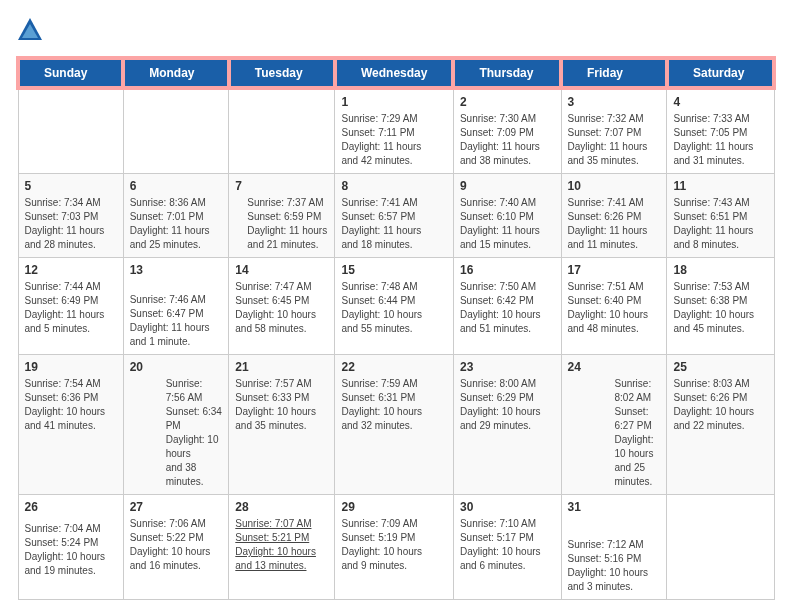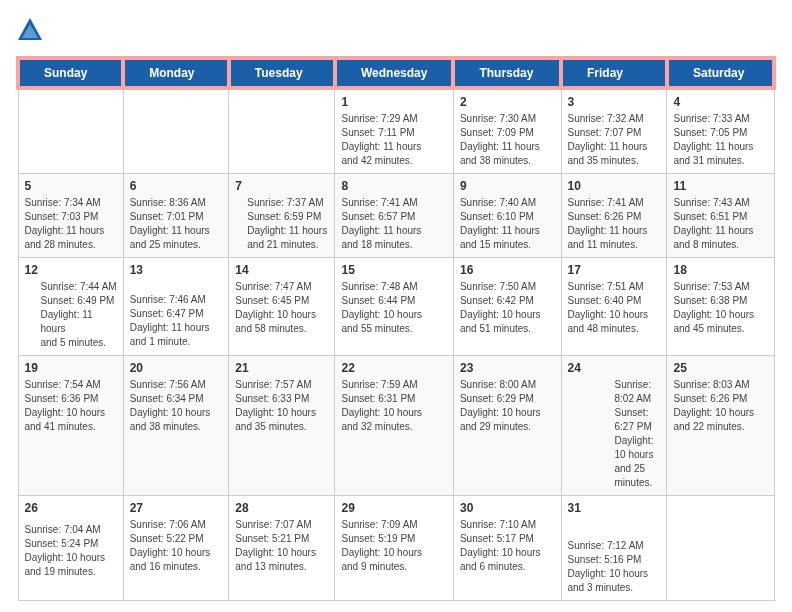--- a/index.html
+++ b/index.html
@@ -207,21 +207,21 @@
           <div class="day-number">11</div>
           <div class="day-info" style="white-space: pre-line;">Sunrise: 7:43 AM
 Sunset: 6:51 PM
 Daylight: 11 hours
 and 8 minutes.</div>
         </td>
       </tr>
       <tr>
         <td>
           <div class="day-number">12</div>
-          <div class="day-info" style="white-space: pre-line; margin-left: 16px;">Sunrise: 7:44 AM
+          <div class="day-info" style="white-space: pre-line;">Sunrise: 7:44 AM
 Sunset: 6:49 PM
 Daylight: 11 hours
 and 5 minutes.</div>
         </td>
         <td>
           <div class="day-number">13</div>
           <div class="day-info" style="white-space: pre-line; margin-top: 16px;">Sunrise: 7:46 AM
 Sunset: 6:47 PM
 Daylight: 11 hours
 and 1 minute.</div>
@@ -265,21 +265,21 @@
       <tr>
         <td>
           <div class="day-number">19</div>
           <div class="day-info" style="white-space: pre-line;">Sunrise: 7:54 AM
 Sunset: 6:36 PM
 Daylight: 10 hours
 and 41 minutes.</div>
         </td>
         <td>
           <div class="day-number">20</div>
-          <div class="day-info" style="white-space: pre-line;">Sunrise: 7:56 AM
+          <div class="day-info" style="white-space: pre-line; margin-left: 36px;">Sunrise: 7:56 AM
 Sunset: 6:34 PM
 Daylight: 10 hours
 and 38 minutes.</div>
         </td>
         <td>
           <div class="day-number">21</div>
           <div class="day-info" style="white-space: pre-line;">Sunrise: 7:57 AM
 Sunset: 6:33 PM
 Daylight: 10 hours
 and 35 minutes.</div>
@@ -323,21 +323,21 @@
         </td>
         <td>
           <div class="day-number">27</div>
           <div class="day-info" style="white-space: pre-line;">Sunrise: 7:06 AM
 Sunset: 5:22 PM
 Daylight: 10 hours
 and 16 minutes.</div>
         </td>
         <td>
           <div class="day-number">28</div>
-          <div class="day-info" style="white-space: pre-line;">Sunrise: 7:07 AM
+          <div class="day-info" style="white-space: pre-line; text-decoration: underline;">Sunrise: 7:07 AM
 Sunset: 5:21 PM
 Daylight: 10 hours
 and 13 minutes.</div>
         </td>
         <td>
           <div class="day-number">29</div>
           <div class="day-info" style="white-space: pre-line;">Sunrise: 7:09 AM
 Sunset: 5:19 PM
 Daylight: 10 hours
 and 9 minutes.</div>

